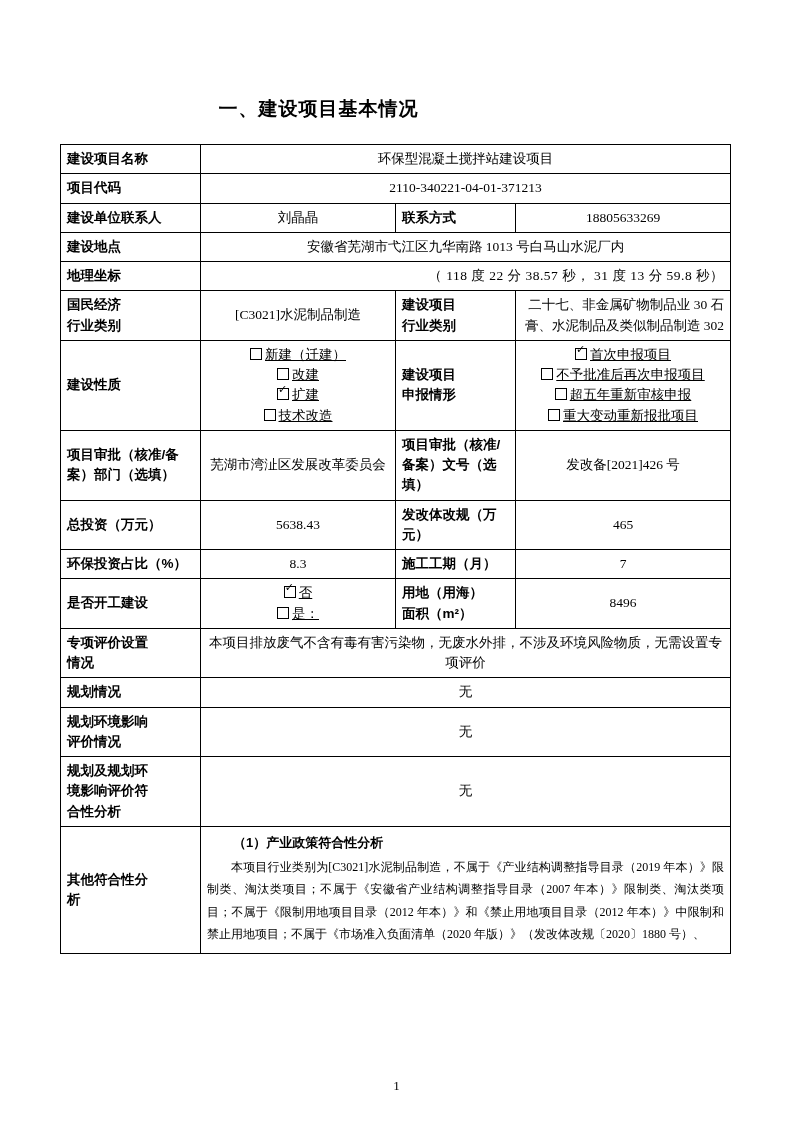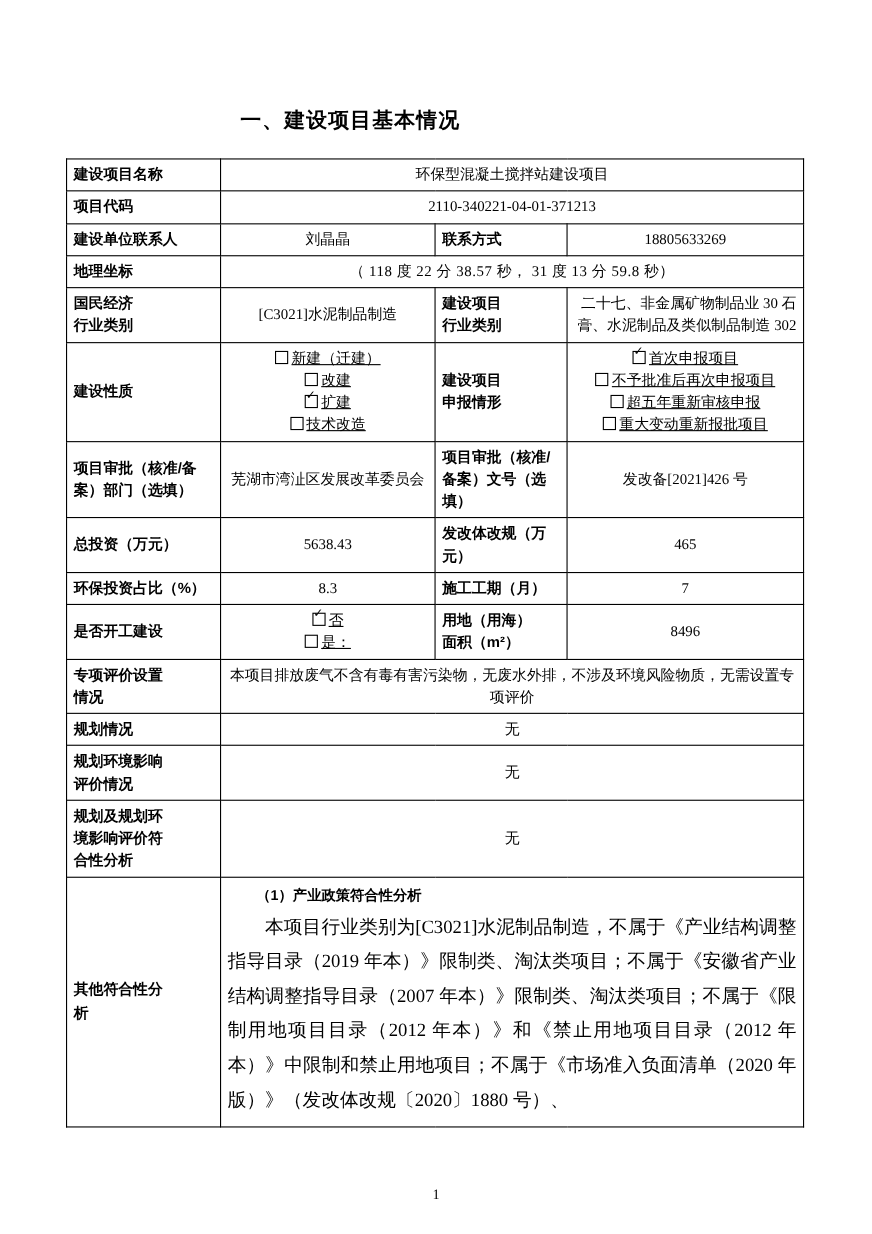--- a/index.html
+++ b/index.html
@@ -48,21 +48,21 @@
     font-size: 13.5px;
   }
   .val-center {
     text-align: center;
     margin-top: 24px;
   }
   .val-left {
     text-align: right;
   }
   .coord {
-    text-align: center;
+    text-align: right;
     letter-spacing: 0.5px;
   }
   .checklist {
     text-align: center;
     line-height: 1.45;
     font-size: 13px;
     text-decoration: underline;
   }
   .checklist div {
     white-space: nowrap;
@@ -82,21 +82,21 @@
     left: 0px;
     top: -5px;
     font-size: 11px;
     line-height: 11px;
   }
   .para {
     text-indent: 2em;
     margin: 0 0 4px 0;
     text-align: justify;
     line-height: 1.85;
-    font-size: 17px;
+    font-size: 12px;
   }
   .para-title {
     text-indent: 2em;
     font-weight: bold;
     margin: 2px 0 4px 0;
     font-size: 13px;
     font-family: "Liberation Sans", "DejaVu Sans", sans-serif;
   }
   .cell-pad {
     padding: 6px 8px 6px 8px;
@@ -136,20 +136,24 @@
         <td class="val-center" colspan="3">2110-340221-04-01-371213</td>
       </tr>
 
       <tr>
         <td class="lbl">建设单位联系人</td>
         <td class="val-center">刘晶晶</td>
         <td class="lbl">联系方式</td>
         <td class="val-center">18805633269</td>
       </tr>
 
+      <tr>
+        <td class="lbl">建设地点</td>
+        <td class="val-center" colspan="3">安徽省芜湖市弋江区九华南路 1013 号白马山水泥厂内</td>
+      </tr>
 
       <tr>
         <td class="lbl">地理坐标</td>
         <td class="coord" colspan="3">（ 118 度 22 分 38.57 秒， 31 度 13 分 59.8 秒）</td>
       </tr>
 
       <tr>
         <td class="lbl">
           <div>国民经济</div>
           <div>行业类别</div>

